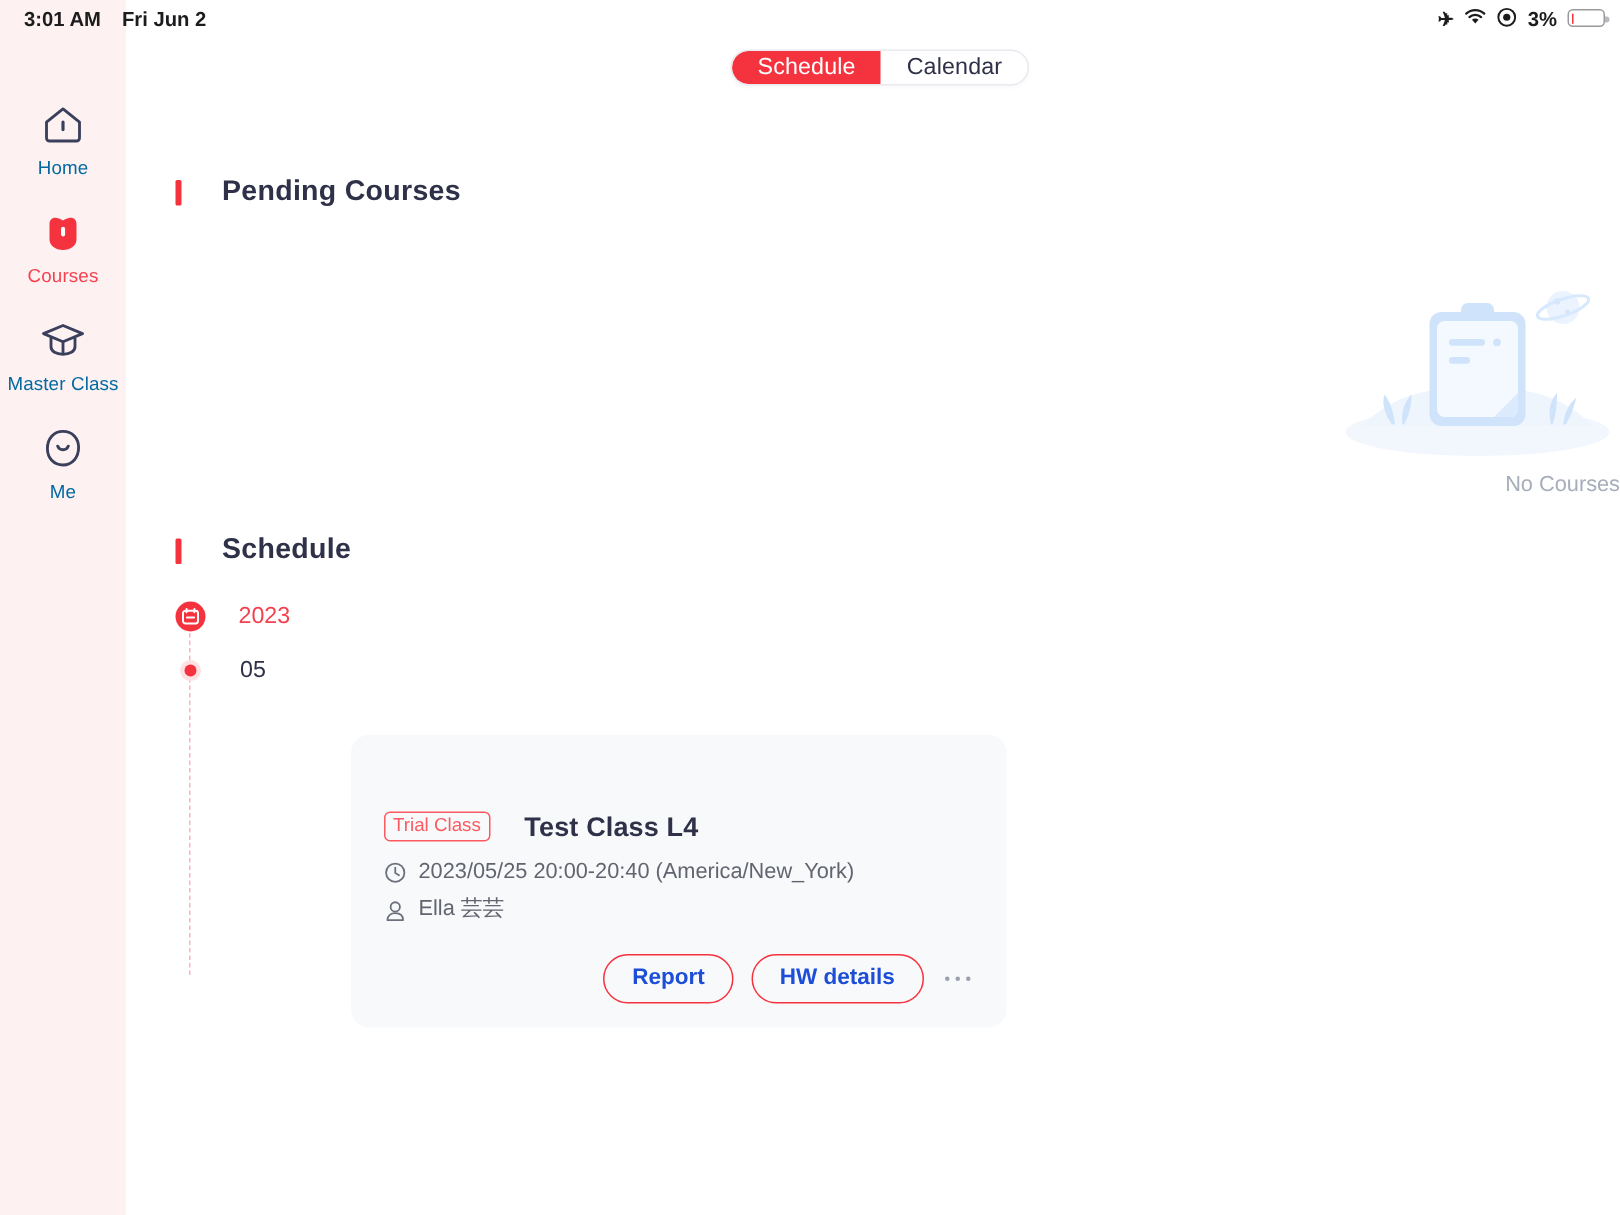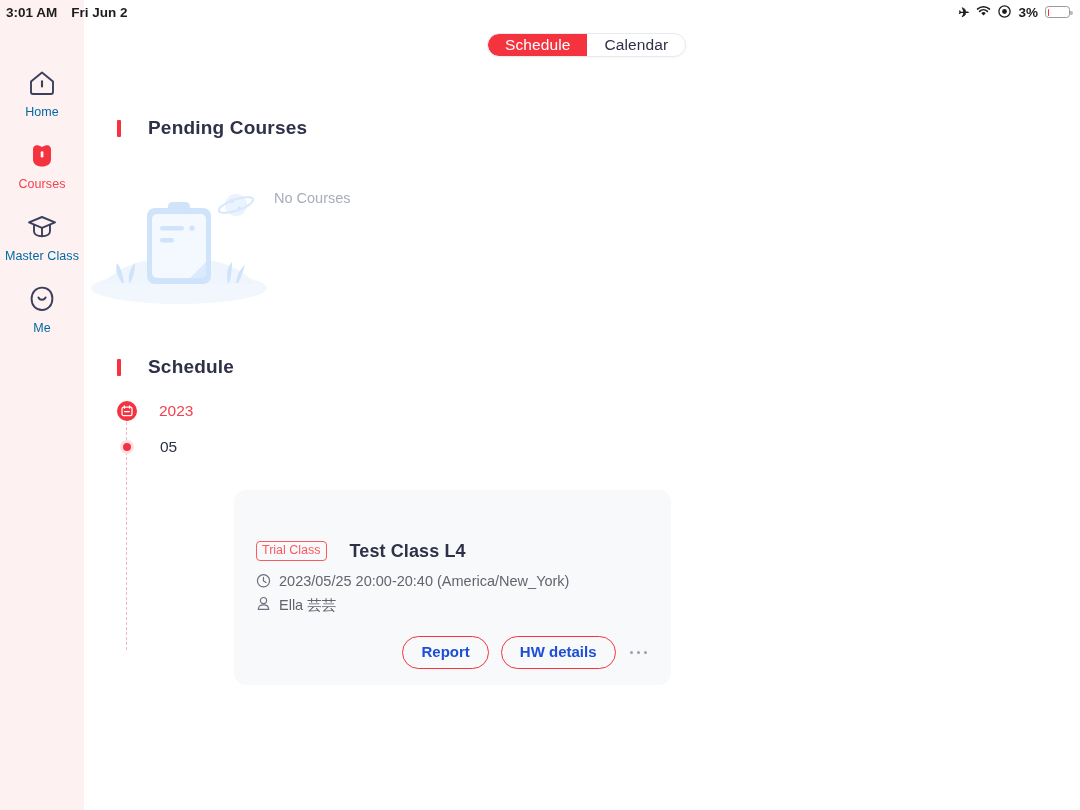--- a/index.html
+++ b/index.html
@@ -10,21 +10,21 @@
     overflow: hidden;
   }
   .screen { position: relative; width: 1080px; height: 810px; background: #fff; }
 
   
   .statusbar {
     position: absolute; top: 0; left: 0; width: 1080px; height: 24px;
     display: flex; align-items: center; z-index: 30;
     font-size: 13.5px; font-weight: bold; color: #1c1c1e;
   }
-  .status-left { display: flex; align-items: center; gap: 14px; padding-left: 6px; }
+  .status-left { display: flex; align-items: center; gap: 14px; padding-left: 16px; }
   .status-right { position: absolute; right: 10px; top: 0; height: 24px;
     display: flex; align-items: center; gap: 7px; }
   .status-right .glyph { font-size: 13px; color: #1c1c1e; line-height: 1; }
   .batt-pct { font-size: 13.5px; font-weight: bold; color: #1c1c1e; }
   .batt {
     width: 25px; height: 12px; border: 1.3px solid #9a9a9e; border-radius: 3.5px;
     position: relative; display: flex; align-items: center; padding: 1.5px;
   }
   .batt::after {
     content: ""; position: absolute; right: -3.5px; top: 3.6px;
@@ -67,21 +67,21 @@
 
   .section-title {
     display: flex; align-items: center; gap: 27px;
     font-size: 19px; font-weight: bold; color: #2e3148; letter-spacing: .2px;
   }
   .bar { width: 4px; height: 17px; background: #f5333f; border-radius: 1px; }
 
   
   .empty-wrap {
     position: absolute; left: 0; top: 160px; width: 996px;
-    display: flex; flex-direction: row; align-items: flex-start;
+    display: flex; flex-direction: column; align-items: flex-end;
   }
   .empty-caption { font-size: 14.5px; color: #a7adbb; margin-top: 6px; }
 
   
   .timeline { position: absolute; left: 33px; top: 370px; width: 560px; }
   .tl-dashline {
     position: absolute; left: 9px; top: 28px; width: 0;
     border-left: 1.2px dashed #f7b6ba; height: 228px;
   }
   .tl-row { display: flex; align-items: center; height: 34px; position: relative; }
@@ -103,21 +103,21 @@
   .card {
     position: absolute; left: 117px; top: 96px; width: 437px;
     background: #f8f9fb; border-radius: 12px; padding: 19px 22px 16px 22px;
   }
   .card-head { display: flex; align-items: flex-start; gap: 23px; margin-top: 32px; }
   .badge {
     border: 1px solid #fa5a60; border-radius: 4px; color: #fa5a60;
     font-size: 12.5px; padding: 2px 5px 3px 5px; line-height: 1; white-space: nowrap;
   }
   .card-title { font-size: 18px; font-weight: bold; color: #2e3148; letter-spacing: .1px; }
-  .meta-row { display: flex; align-items: flex-start; gap: 8px; margin-top: 11px; }
+  .meta-row { display: flex; align-items: flex-end; gap: 8px; margin-top: 11px; }
   .meta-text { font-size: 14.5px; color: #62656f; }
   .meta-icon { width: 15px; height: 15px; flex: 0 0 auto; }
   .card-actions { display: flex; align-items: center; justify-content: flex-end; gap: 12px; margin-top: 21px; }
   .pill-btn {
     border: 1.3px solid #f5333f; color: #1d4ed8; background: transparent;
     border-radius: 17px; padding: 7px 18px; font-size: 15px; cursor: pointer;
     font-family: "Liberation Sans", sans-serif; font-weight: bold; line-height: 1.1;
   }
   .more-dots { display: flex; gap: 3.5px; padding: 0 2px; cursor: pointer; }
   .more-dots span { width: 3.5px; height: 3.5px; border-radius: 50%; background: #9aa0ac; }

